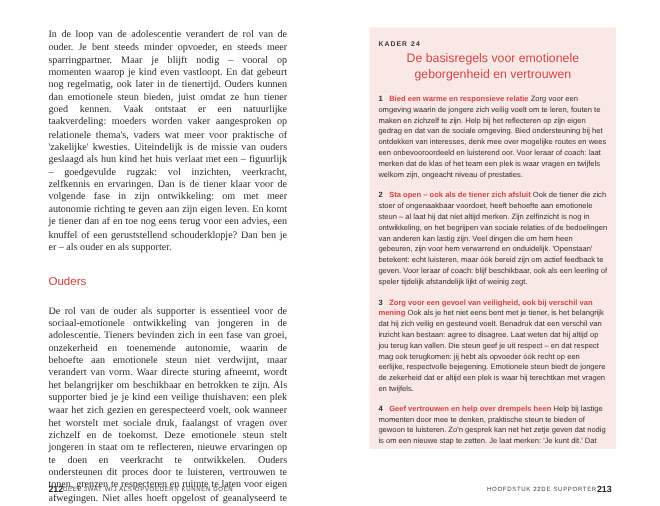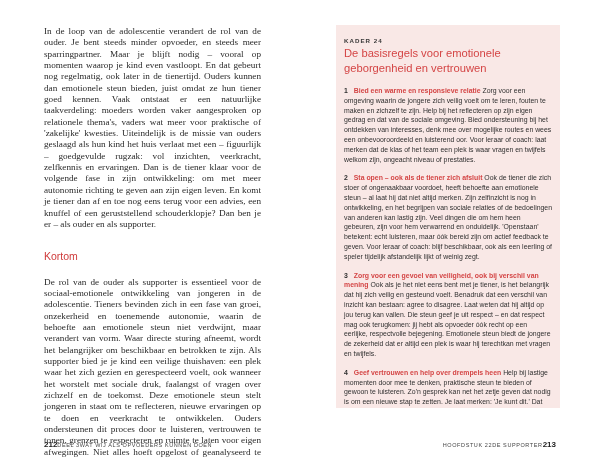--- a/index.html
+++ b/index.html
@@ -34,35 +34,35 @@
 
   .kader {
     position: absolute; left: 36px; top: 25px; width: 224px; height: 383px;
     background: #f9e8e6; box-sizing: border-box; padding: 12px 8px 0 8px;
     font-family: "Liberation Sans", "DejaVu Sans", sans-serif; overflow: hidden;
   }
   .kader-label {
     font-size: 6.2px; font-weight: bold; letter-spacing: 1px; color: #3a3a3a;
   }
   .kader-title {
-    font-size: 11.2px; line-height: 15px; color: #d44545; margin: 2px 0 10px 0;
+    font-size: 11.2px; line-height: 15px; color: #d44545; margin: 2px 0 10px 0; text-align: center;
   }
   .rule {
     font-size: 6.9px; line-height: 9.8px; color: #2f2f2f; margin: 0 0 9px 0; text-align: left;
   }
   .rule .rnum { color: #2f2f2f; margin-right: 4px; font-weight: bold; }
   .rule .rhead { color: #d44545; font-weight: bold; }
 </style>
 </head>
 <body>
 
 <div class="page page-left">
   <div class="serif-text">
     <p>In de loop van de adolescentie verandert de rol van de ouder. Je bent steeds minder opvoeder, en steeds meer sparringpartner. Maar je blijft nodig – vooral op momenten waarop je kind even vastloopt. En dat gebeurt nog regelmatig, ook later in de tienertijd. Ouders kunnen dan emotionele steun bieden, juist omdat ze hun tiener goed kennen. Vaak ontstaat er een natuurlijke taakverdeling: moeders worden vaker aangesproken op relationele thema's, vaders wat meer voor praktische of 'zakelijke' kwesties. Uiteindelijk is de missie van ouders geslaagd als hun kind het huis verlaat met een – figuurlijk – goedgevulde rugzak: vol inzichten, veerkracht, zelfkennis en ervaringen. Dan is de tiener klaar voor de volgende fase in zijn ontwikkeling: om met meer autonomie richting te geven aan zijn eigen leven. En komt je tiener dan af en toe nog eens terug voor een advies, een knuffel of een geruststellend schouderklopje? Dan ben je er – als ouder en als supporter.</p>
-    <p class="kortom">Kortom</p>
+    <p class="kortom">Ouders</p>
     <p>De rol van de ouder als supporter is essentieel voor de sociaal-emotionele ontwikkeling van jongeren in de adolescentie. Tieners bevinden zich in een fase van groei, onzekerheid en toenemende autonomie, waarin de behoefte aan emotionele steun niet verdwijnt, maar verandert van vorm. Waar directe sturing afneemt, wordt het belangrijker om beschikbaar en betrokken te zijn. Als supporter bied je je kind een veilige thuishaven: een plek waar het zich gezien en gerespecteerd voelt, ook wanneer het worstelt met sociale druk, faalangst of vragen over zichzelf en de toekomst. Deze emotionele steun stelt jongeren in staat om te reflecteren, nieuwe ervaringen op te doen en veerkracht te ontwikkelen. Ouders ondersteunen dit proces door te luisteren, vertrouwen te tonen, grenzen te respecteren en ruimte te laten voor eigen afwegingen. Niet alles hoeft opgelost of geanalyseerd te worden; vaak is het genoeg om er te zijn.</p>
 
   </div>
   <div class="footer footer-left">
     <span class="num">212</span>
     <span>DEEL 3</span>
     <span>WAT WIJ ALS OPVOEDERS KUNNEN DOEN</span>
   </div>
 </div>
 

